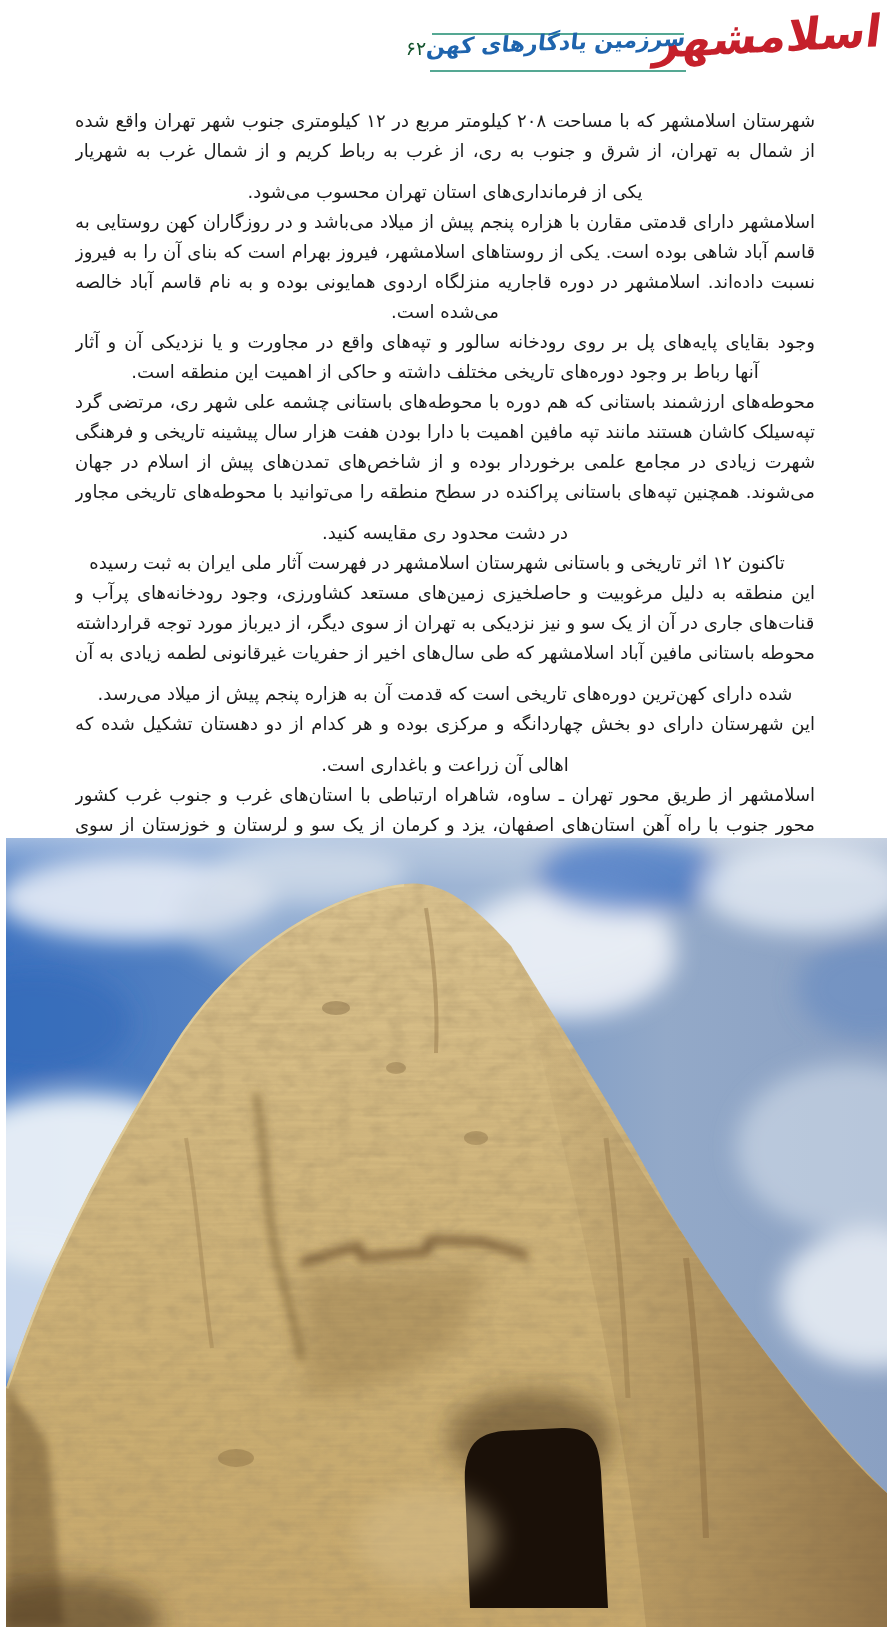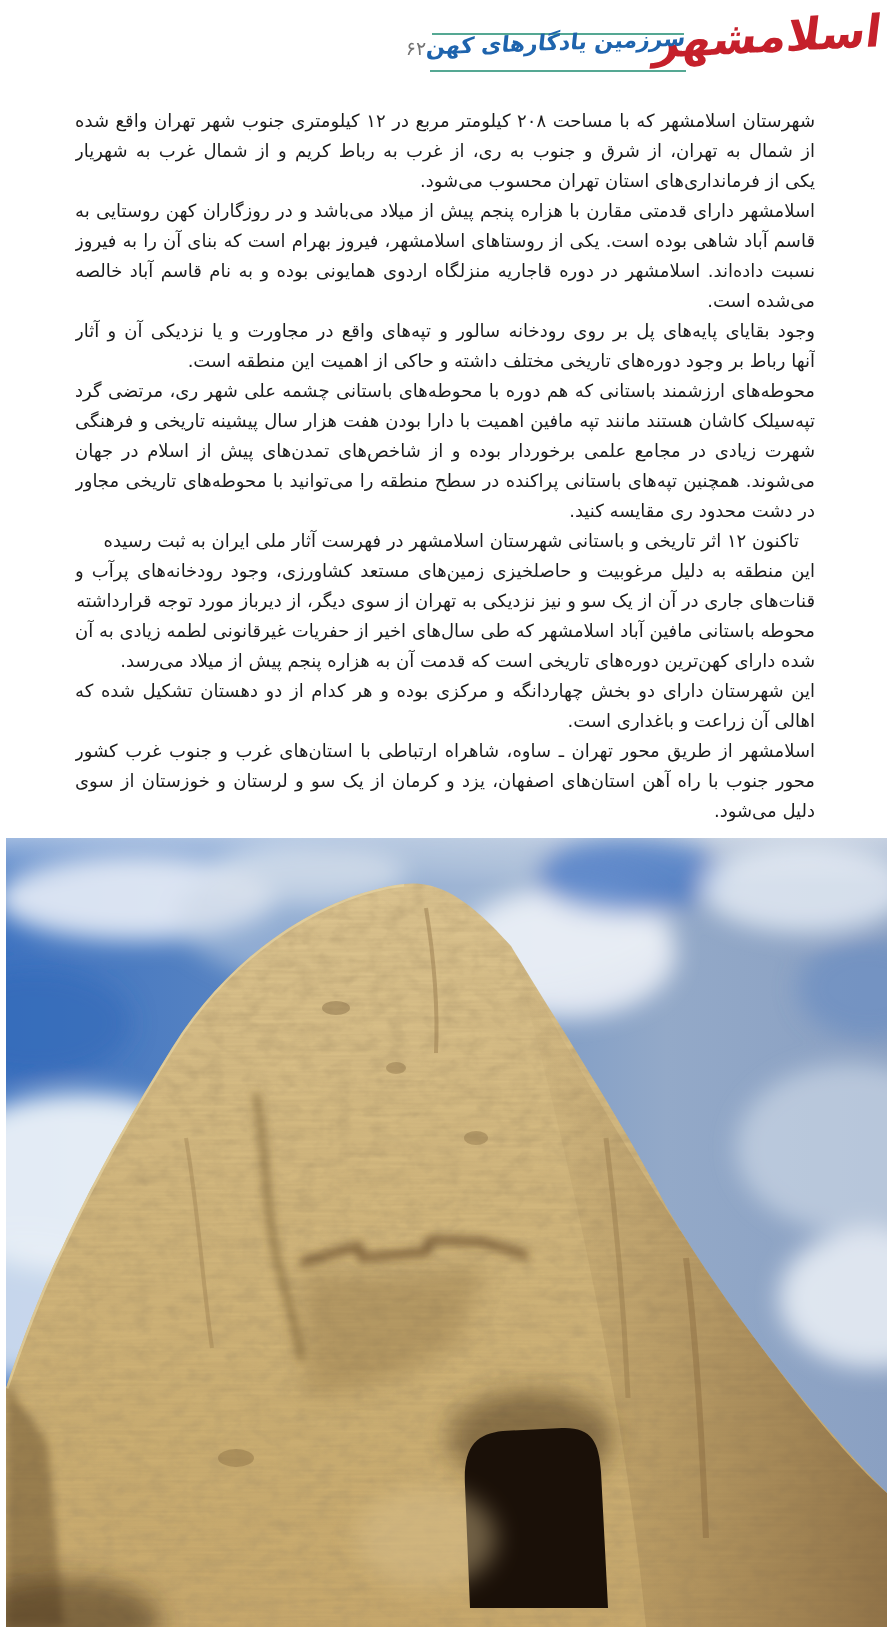--- a/index.html
+++ b/index.html
@@ -19,31 +19,31 @@
   .subtitle-blue{
     position:absolute;top:20px;right:206px;height:46px;line-height:46px;
     direction:rtl;color:#1f64ad;font-size:22px;font-weight:bold;
     transform:skewX(-8deg) rotate(-2deg);white-space:nowrap;
   }
   .rule{position:absolute;height:2px;background:#55a893;}
   .rule-top{left:432px;top:33px;width:252px;}
   .rule-bottom{left:430px;top:70px;width:256px;}
   .page-num{
     position:absolute;top:37px;left:396px;width:40px;text-align:center;
-    font-size:19px;color:#737373;
+    font-size:19px;color:#14532d;
   }
   
   .bodytext{
     position:absolute;top:106px;left:75px;width:740px;
     direction:rtl;color:#1c1c1c;font-size:18px;
   }
   .line{height:30px;line-height:30px;overflow:hidden;}
   .just{text-align:justify;text-align-last:justify;}
-  .last-right{text-align:right;}
-  .last-center{}
+  .last-right{text-align:center;}
+  .last-center{text-align:center;margin-top:11px;}
   .indent{padding-right:16px;}
   
   .photo{position:absolute;left:6px;top:838px;width:881px;height:789px;margin:0;}
   .photo svg{display:block;}
 </style>
 </head>
 <body>
 
 <div class="page">
 

